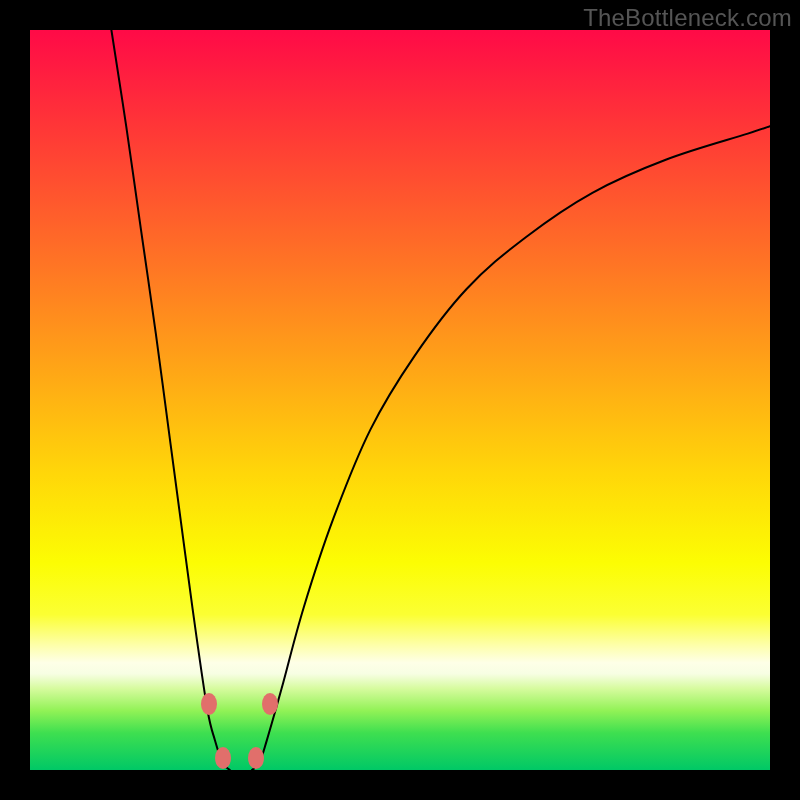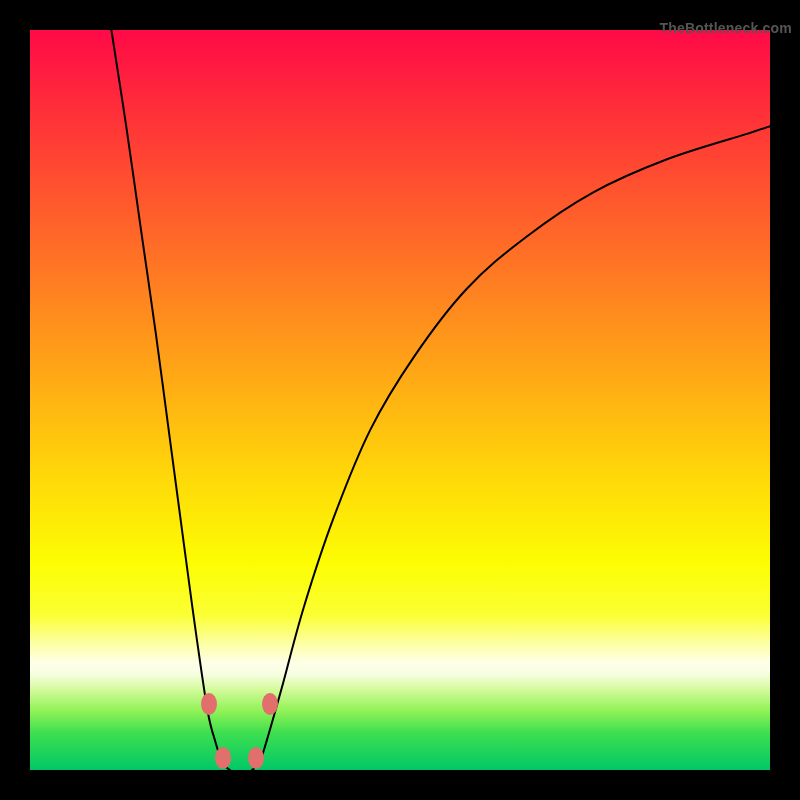--- a/index.html
+++ b/index.html
@@ -28,26 +28,26 @@
   .grad {
     position: absolute;
     inset: 0;
   }
   .curve-layer {
     position: absolute;
     inset: 0;
   }
   .watermark {
     position: absolute;
-    top: 20px;
+    top: 4px;
     right: 8px;
     color: #555;
-    font-size: 14px;
+    font-size: 24px;
     letter-spacing: 0.2px;
-    font-weight: 700;
+    font-weight: 400;
     z-index: 10;
   }
   .marker {
     position: absolute;
     width: 16px;
     height: 22px;
     border-radius: 8px / 11px;
     background: #e16f6b;
     transform: translate(-50%, -50%);
   }

